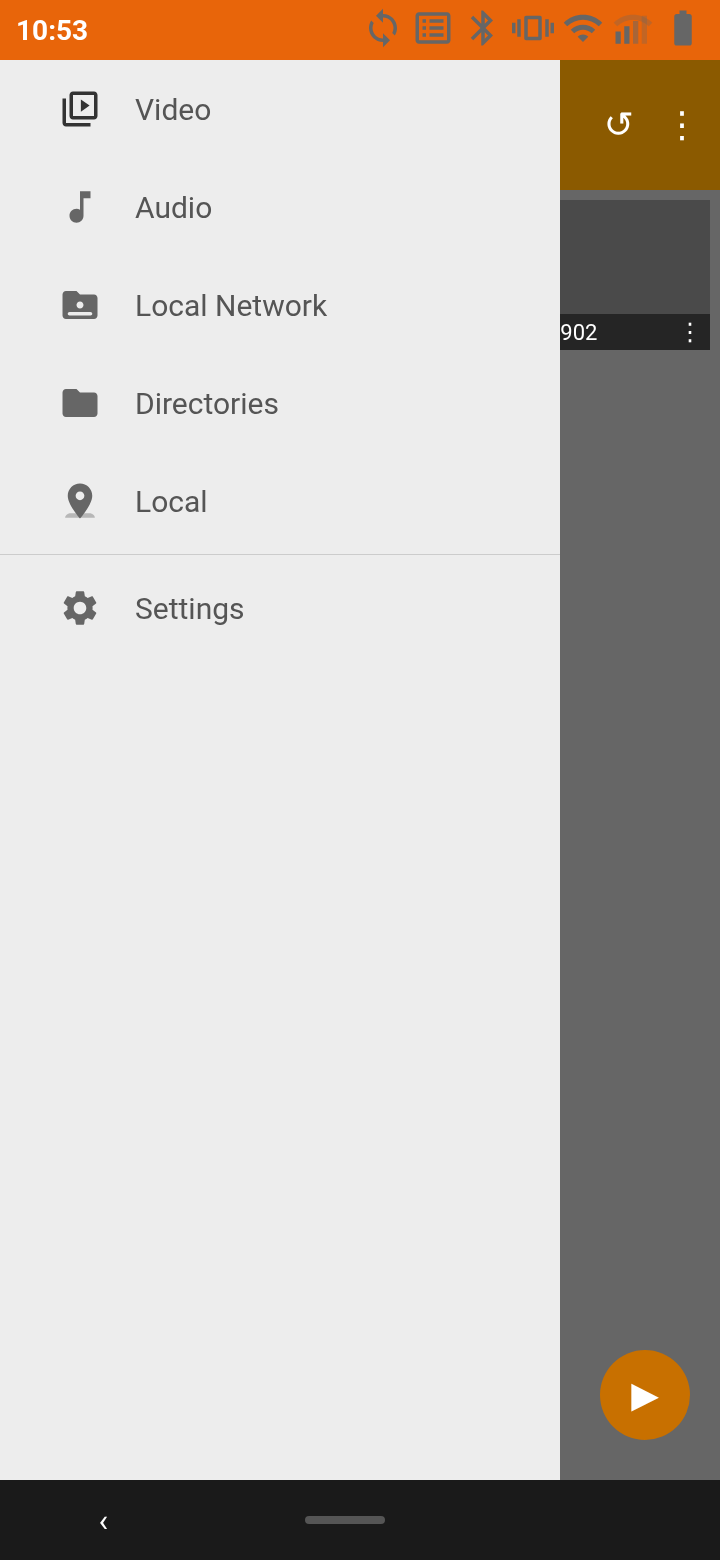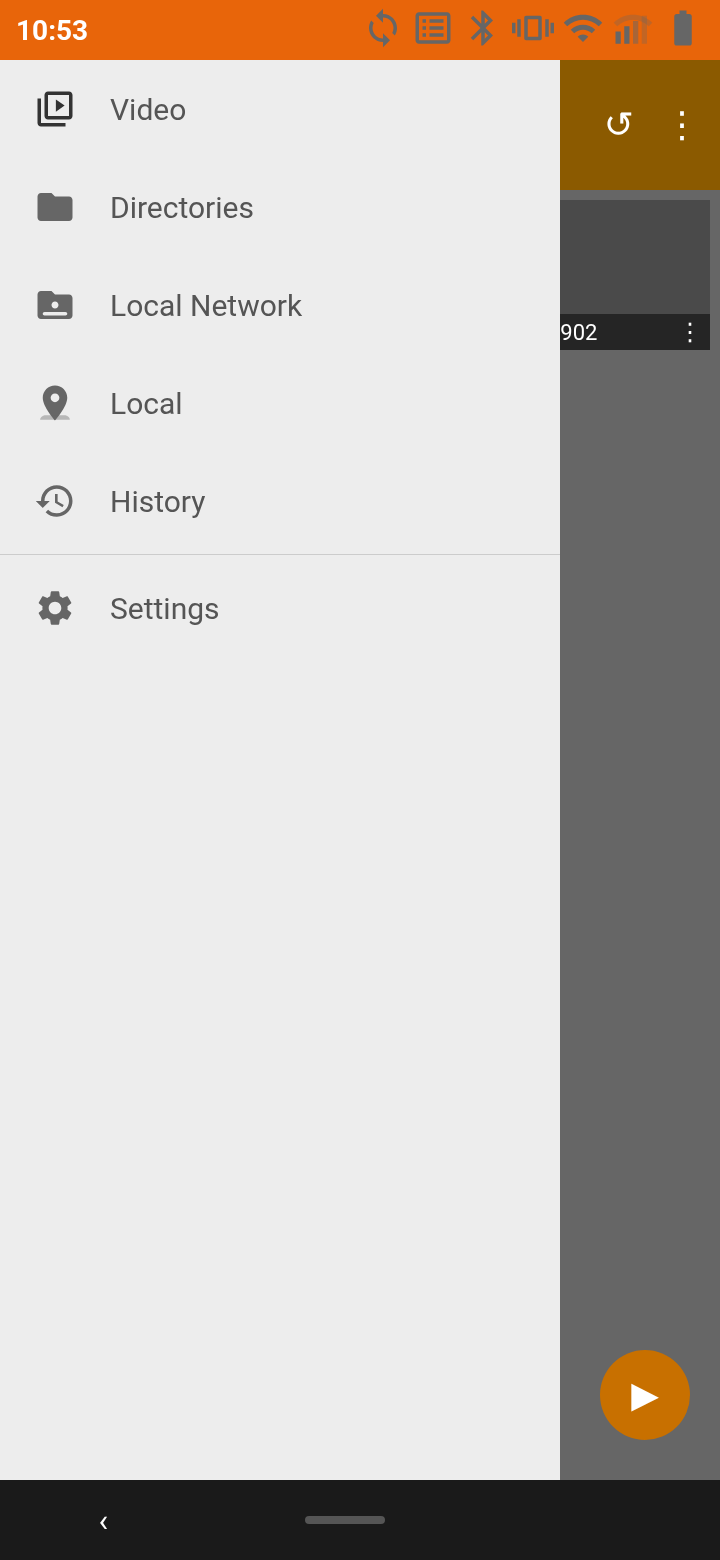--- a/index.html
+++ b/index.html
@@ -110,20 +110,21 @@
       display: flex;
       flex-direction: column;
       overflow-y: auto;
     }
     .drawer-item {
       display: flex;
       align-items: center;
       padding: 28px 30px;
       cursor: pointer;
       gap: 30px;
+      margin-left: 25px;
     }
     .drawer-item-icon {
       width: 50px;
       display: flex;
       align-items: center;
       justify-content: center;
       flex-shrink: 0;
     }
     .drawer-item-label {
       font-size: 30px;
@@ -249,58 +250,58 @@
 
   <div class="drawer-item icon-black">
     <div class="drawer-item-icon">
       <svg viewBox="0 0 24 24" fill="#222">
           <path d="M4 6H2v14c0 1.1.9 2 2 2h14v-2H4V6zm16-4H8c-1.1 0-2 .9-2 2v12c0 1.1.9 2 2 2h12c1.1 0 2-.9 2-2V4c0-1.1-.9-2-2-2zm0 14H8V4h12v12zm-7.5-2.5l5-3.5-5-3.5v7z"></path>
         </svg>
     </div>
     <span class="drawer-item-label">Video</span>
   </div>
 
-
+  <div class="drawer-item">
+    <div class="drawer-item-icon">
+      <svg viewBox="0 0 24 24">
+          <path d="M12 3v10.55c-.59-.34-1.27-.55-2-.55-2.21 0-4 1.79-4 4s1.79 4 4 4 4-1.79 4-4V7h4V3h-6z"></path>
+        </svg>
+    </div>
+    <span class="drawer-item-label">Audio</span>
+  </div>
+
+
+  <div class="drawer-item">
+    <div class="drawer-item-icon">
+      <svg viewBox="0 0 24 24">
+          <path d="M10 4H4c-1.1 0-1.99.9-1.99 2L2 18c0 1.1.9 2 2 2h16c1.1 0 2-.9 2-2V8c0-1.1-.9-2-2-2h-8l-2-2zm8 14H6c-.55 0-1-.45-1-1s.45-1 1-1h12c.55 0 1 .45 1 1s-.45 1-1 1zm-6-4c-1.1 0-2-.9-2-2s.9-2 2-2 2 .9 2 2-.9 2-2 2z"></path>
+        </svg>
+    </div>
+    <span class="drawer-item-label">Local Network</span>
+  </div>
 
   <div class="drawer-item">
     <div class="drawer-item-icon">
       <svg viewBox="0 0 24 24">
           <path d="M10 4H4c-1.1 0-1.99.9-1.99 2L2 18c0 1.1.9 2 2 2h16c1.1 0 2-.9 2-2V8c0-1.1-.9-2-2-2h-8l-2-2z"></path>
         </svg>
     </div>
     <span class="drawer-item-label">Directories</span>
-  </div>
-
-  <div class="drawer-item">
-    <div class="drawer-item-icon">
-      <svg viewBox="0 0 24 24">
-          <path d="M10 4H4c-1.1 0-1.99.9-1.99 2L2 18c0 1.1.9 2 2 2h16c1.1 0 2-.9 2-2V8c0-1.1-.9-2-2-2h-8l-2-2zm8 14H6c-.55 0-1-.45-1-1s.45-1 1-1h12c.55 0 1 .45 1 1s-.45 1-1 1zm-6-4c-1.1 0-2-.9-2-2s.9-2 2-2 2 .9 2 2-.9 2-2 2z"></path>
-        </svg>
-    </div>
-    <span class="drawer-item-label">Local Network</span>
   </div>
 
   <div class="drawer-item">
     <div class="drawer-item-icon">
       <svg viewBox="0 0 24 24">
           <path d="M12 2C8.13 2 5 5.13 5 9c0 5.25 7 13 7 13s7-7.75 7-13c0-3.87-3.13-7-7-7zm0 9.5c-1.38 0-2.5-1.12-2.5-2.5s1.12-2.5 2.5-2.5 2.5 1.12 2.5 2.5-1.12 2.5-2.5 2.5z"></path>
           <path d="M6 19c-1.5.5-2.5 1.5-2.5 2.5h17C20.5 20.5 19.5 19.5 18 19" opacity="0.4"></path>
         </svg>
     </div>
     <span class="drawer-item-label">Local</span>
   </div>
 
-  <div class="drawer-item">
-    <div class="drawer-item-icon">
-      <svg viewBox="0 0 24 24">
-          <path d="M13 3c-4.97 0-9 4.03-9 9H1l3.89 3.89.07.14L9 12H6c0-3.87 3.13-7 7-7s7 3.13 7 7-3.13 7-7 7c-1.93 0-3.68-.79-4.94-2.06l-1.42 1.42C8.27 19.99 10.51 21 13 21c4.97 0 9-4.03 9-9s-4.03-9-9-9zm-1 5v5l4.28 2.54.72-1.21-3.5-2.08V8H12z"></path>
-        </svg>
-    </div>
-    <span class="drawer-item-label">History</span>
-  </div>
 
   <div class="drawer-divider"></div>
 
   <div class="drawer-item">
     <div class="drawer-item-icon">
       <svg viewBox="0 0 24 24">
           <path d="M19.14 12.94c.04-.3.06-.61.06-.94 0-.32-.02-.64-.07-.94l2.03-1.58c.18-.14.23-.41.12-.61l-1.92-3.32c-.12-.22-.37-.29-.59-.22l-2.39.96c-.5-.38-1.03-.7-1.62-.94l-.36-2.54c-.04-.24-.24-.41-.48-.41h-3.84c-.24 0-.43.17-.47.41l-.36 2.54c-.59.24-1.13.57-1.62.94l-2.39-.96c-.22-.08-.47 0-.59.22L2.74 8.87c-.12.21-.08.47.12.61l2.03 1.58c-.05.3-.09.63-.09.94s.02.64.07.94l-2.03 1.58c-.18.14-.23.41-.12.61l1.92 3.32c.12.22.37.29.59.22l2.39-.96c.5.38 1.03.7 1.62.94l.36 2.54c.05.24.24.41.48.41h3.84c.24 0 .44-.17.47-.41l.36-2.54c.59-.24 1.13-.56 1.62-.94l2.39.96c.22.08.47 0 .59-.22l1.92-3.32c.12-.22.07-.47-.12-.61l-2.01-1.58zM12 15.6c-1.98 0-3.6-1.62-3.6-3.6s1.62-3.6 3.6-3.6 3.6 1.62 3.6 3.6-1.62 3.6-3.6 3.6z"></path>
         </svg>
     </div>
     <span class="drawer-item-label">Settings</span>

